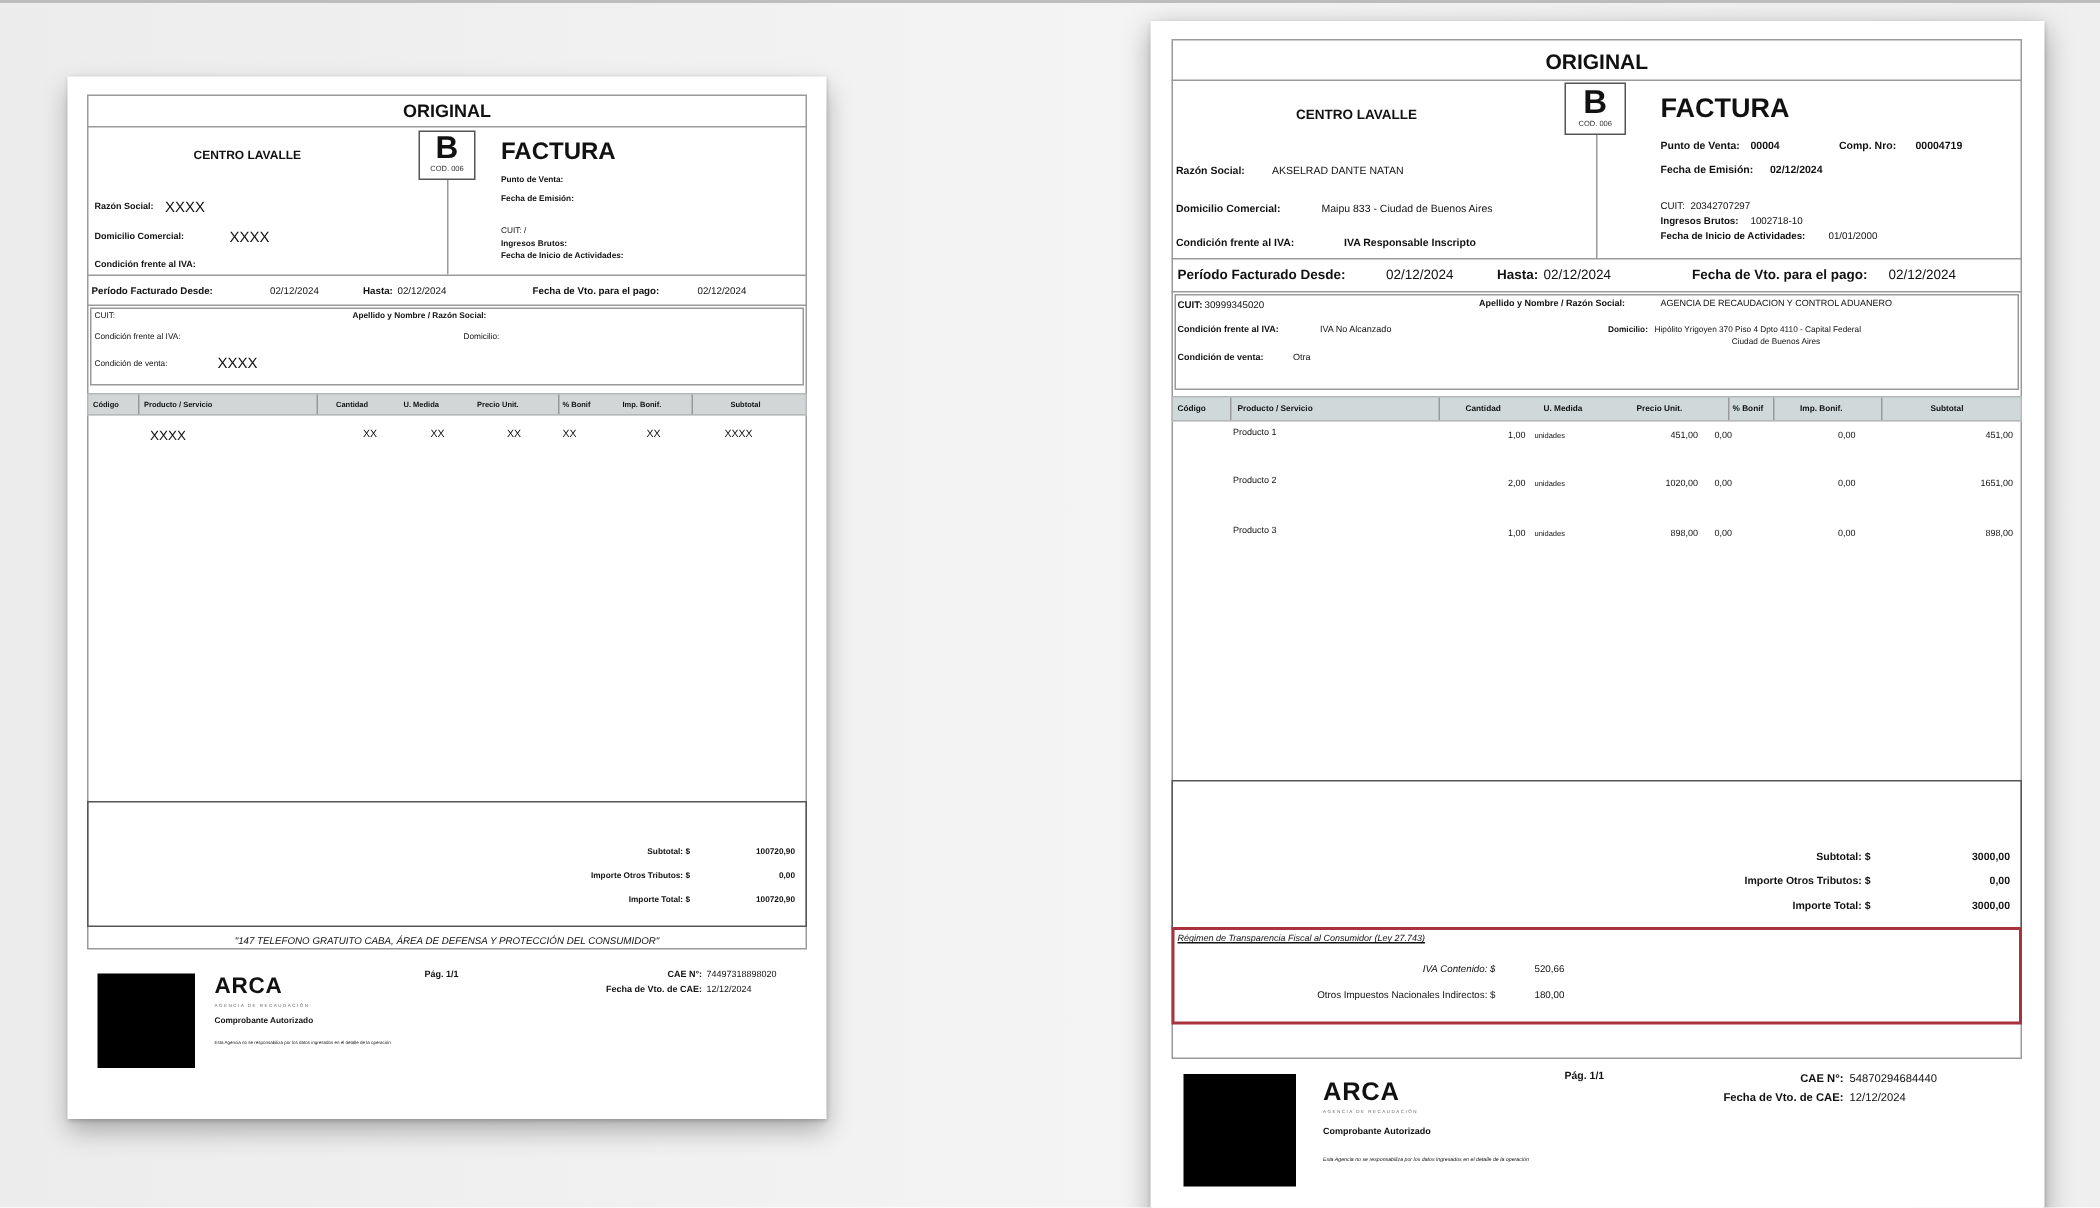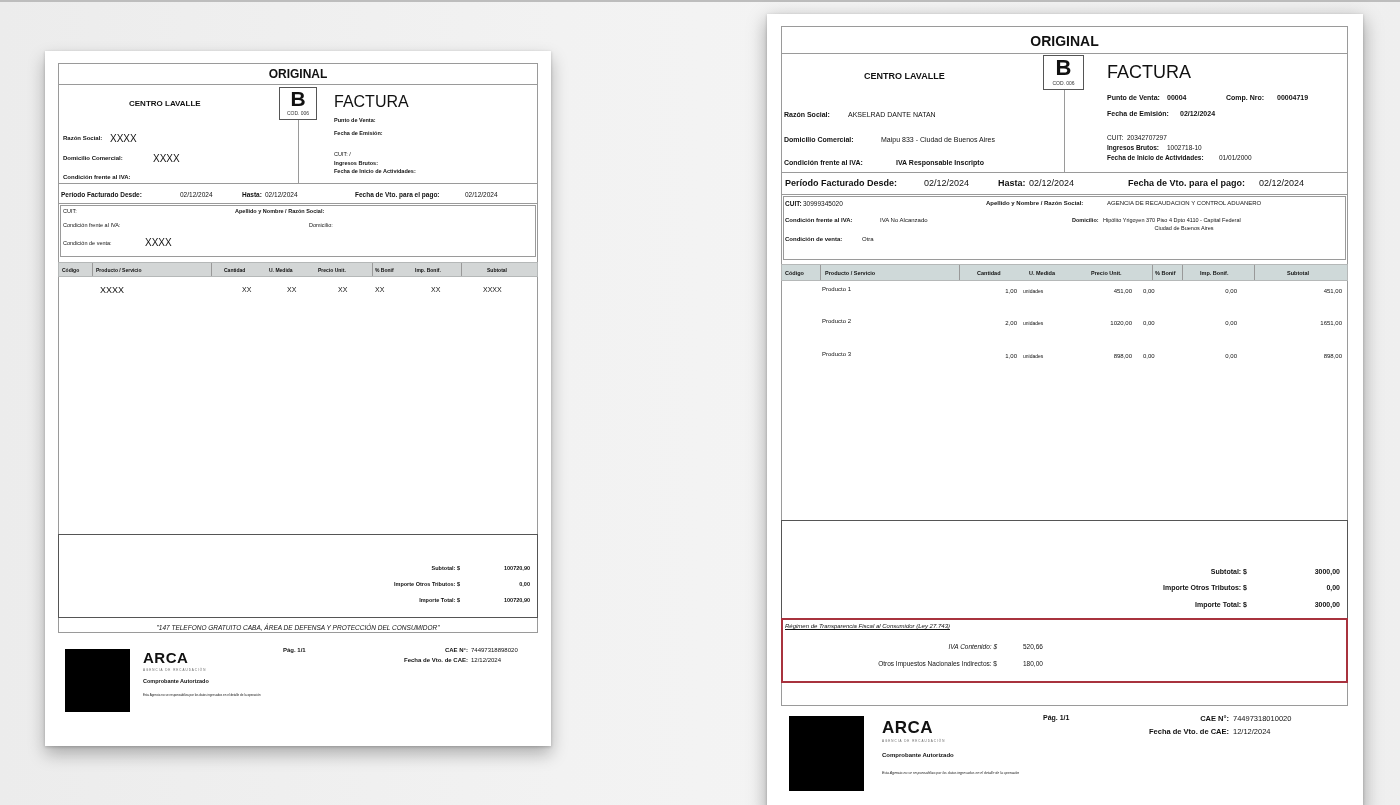--- a/index.html
+++ b/index.html
@@ -23,21 +23,21 @@
   .abs { position: absolute; white-space: nowrap; }
   .box { position: absolute; border: 1px solid #9a9a9a; }
   .box.dark { border: 1px solid #555; }
   .hline { position: absolute; height: 1px; background: #9a9a9a; }
   .vline { position: absolute; width: 1px; background: #9a9a9a; }
 
   .orig { font-weight: bold; text-align: center; }
   .bletter { position: absolute; border: 1px solid #555; background: #fff; text-align: center; }
   .bletter .b { font-weight: bold; display: block; }
   .bletter .c { display: block; color: #333; }
-  .factura { font-weight: normal; }
+  .factura { font-weight: bold; }
   .bold { font-weight: bold; }
   .ital { font-style: italic; }
 
   .thead { position: absolute; background: #d3d6d6; border: 1px solid #b5b8b8; }
   .thead.r { background: #cfd9d9; }
   .th { position: absolute; top: 0; height: 100%; display: flex; align-items: center; font-weight: bold; white-space: nowrap; }
   .thsep { position: absolute; top: 0; width: 1px; height: 100%; background: #999; }
 
   .qr { position: absolute; background: #000; }
   .arca { position: absolute; font-weight: bold; letter-spacing: 0.5px; }
@@ -253,16 +253,16 @@
   <div class="abs right-al" style="left:30px; top:646px; width:200px; font-size:6.5px;">Otros Impuestos Nacionales Indirectos: $</div>
   <div class="abs" style="left:256px; top:646px; font-size:6.5px;">180,00</div>
 
   <div class="qr" style="left:22px; top:702px; width:75px; height:75px;"></div>
   <div class="arca" style="left:115px; top:704px; font-size:17px;">ARCA</div>
   <div class="arca-sub" style="left:115px; top:725px; font-size:3px;">AGENCIA DE RECAUDACIÓN</div>
   <div class="abs bold" style="left:115px; top:738px; font-size:6px;">Comprobante Autorizado</div>
   <div class="abs ital" style="left:115px; top:757px; font-size:3.5px;">Esta Agencia no se responsabiliza por los datos ingresados en el detalle de la operación</div>
   <div class="abs bold" style="left:276px; top:700px; font-size:7px;">Pág. 1/1</div>
   <div class="abs bold right-al" style="left:380px; top:700px; width:82px; font-size:7.5px;">CAE N°:</div>
-  <div class="abs" style="left:466px; top:700px; font-size:7.5px;">74497318010020</div>
+  <div class="abs" style="left:466px; top:700px; font-size:7.5px;">54870294684440</div>
   <div class="abs bold right-al" style="left:330px; top:713px; width:132px; font-size:7.5px;">Fecha de Vto. de CAE:</div>
   <div class="abs" style="left:466px; top:713px; font-size:7.5px;">12/12/2024</div>
 </div>
 
 </body></html>

